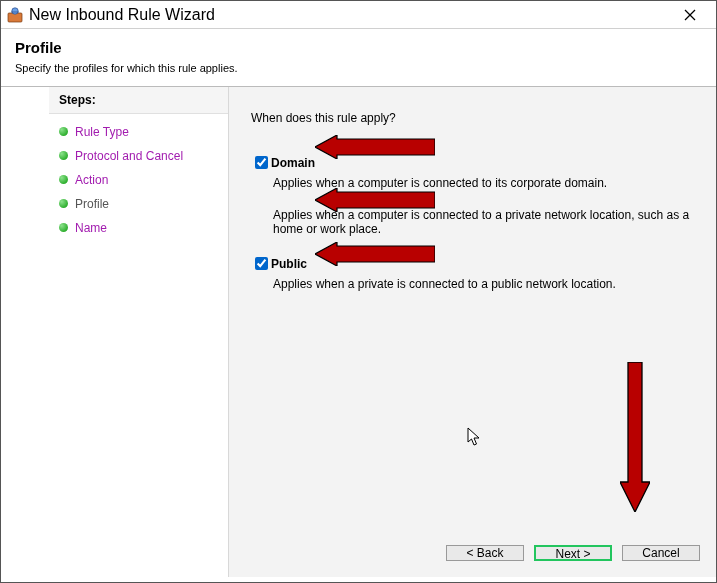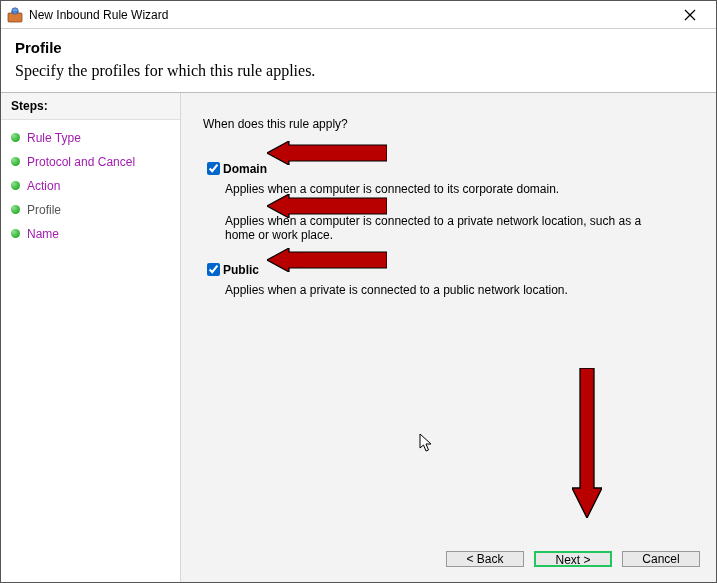--- a/index.html
+++ b/index.html
@@ -17,40 +17,41 @@
     height: 28px;
     display: flex; align-items: center;
     padding: 0 6px;
     background: #fff;
     border-bottom: 1px solid #d0d0d0;
   }
   .titlebar .appicon {
     width: 16px; height: 16px; margin-right: 6px;
     display: inline-block;
   }
-  .titlebar .title { flex: 1; font-size: 12px; }
+  .titlebar .title { flex: 1; font-size: 16px; }
   .titlebar .close {
     width: 40px; height: 26px;
     display: flex; align-items: center; justify-content: center;
     font-size: 14px; font-family: Arial, sans-serif;
     cursor: pointer;
   }
   .header {
     padding: 10px 14px 12px 14px;
     background: #fff;
   }
   .header h1 {
     margin: 0 0 6px 0;
     font-size: 15px; font-weight: bold;
   }
-  .header .desc { font-size: 16px; font-family: Liberation Serif, serif; }
+  .header .desc { font-size: 11px; }
   .body {
     display: flex;
     height: calc(100% - 28px - 62px);
     border-top: 1px solid #bbb;
+    padding-left: 48px;
   }
   .sidebar {
     width: 180px;
     background: #fff;
     border-right: 1px solid #d8d8d8;
     padding: 0;
   }
   .sidebar .steps-header {
     font-weight: bold;
     font-size: 12px;

